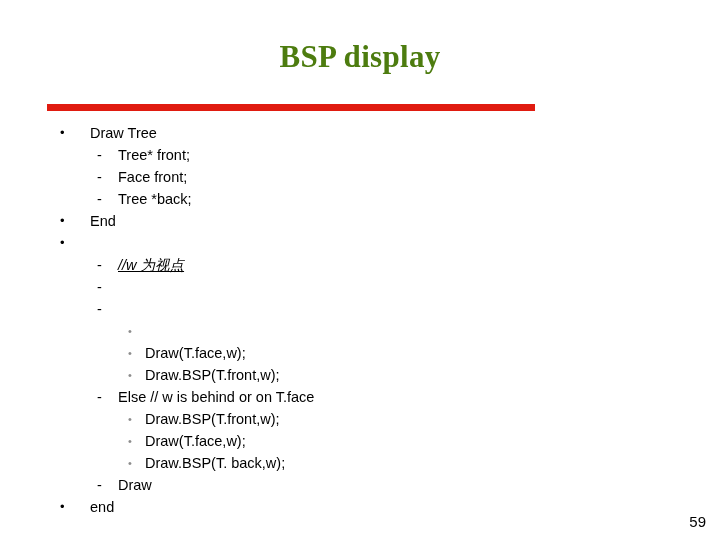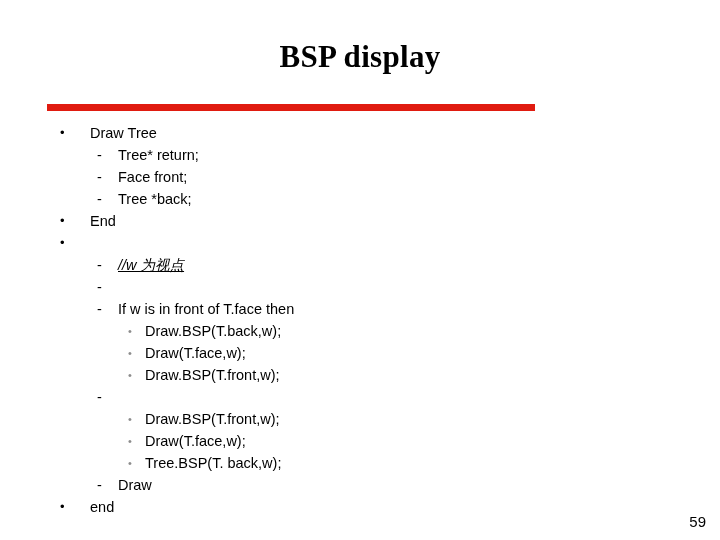--- a/index.html
+++ b/index.html
@@ -26,21 +26,21 @@
   .title {
     position: absolute;
     left: 0;
     top: 38px;
     width: 720px;
     text-align: center;
     font-family: "Liberation Serif", "DejaVu Serif", serif;
     font-weight: bold;
     font-size: 31px;
     line-height: 38px;
-    color: #000000;
+    color: #4d7c0f;
     letter-spacing: 0.3px;
   }
 
   
   .rule {
     position: absolute;
     left: 47px;
     top: 104px;
     width: 488px;
     height: 7px;
@@ -131,34 +131,34 @@
 <body>
 
 <div class="slide">
 
   <div class="title">BSP display</div>
 
   <div class="rule"></div>
 
   <div class="body">
       <div class="line lvl1"><span class="marker">•</span><span class="txt">Draw Tree</span></div>
-      <div class="line lvl2"><span class="marker">-</span><span class="txt">Tree* return;</span></div>
+      <div class="line lvl2"><span class="marker">-</span><span class="txt">Tree* front;</span></div>
       <div class="line lvl2"><span class="marker">-</span><span class="txt">Face front;</span></div>
       <div class="line lvl2"><span class="marker">-</span><span class="txt">Tree *back;</span></div>
       <div class="line lvl1"><span class="marker">•</span><span class="txt">End</span></div>
       <div class="line lvl1"><span class="marker">•</span></div>
       <div class="line lvl2"><span class="marker">-</span><span class="txt italic">//w 为视点</span></div>
       <div class="line lvl2"><span class="marker">-</span></div>
-      <div class="line lvl2"><span class="marker">-</span><span class="txt">If w is in front of T.face then</span></div>
-      <div class="line lvl3"><span class="marker">•</span><span class="txt">Draw.BSP(T.back,w);</span></div>
+      <div class="line lvl2"><span class="marker">-</span></div>
+      <div class="line lvl3"><span class="marker">•</span></div>
       <div class="line lvl3"><span class="marker">•</span><span class="txt">Draw(T.face,w);</span></div>
       <div class="line lvl3"><span class="marker">•</span><span class="txt">Draw.BSP(T.front,w);</span></div>
-      <div class="line lvl2"><span class="marker">-</span></div>
+      <div class="line lvl2"><span class="marker">-</span><span class="txt">Else // w is behind or on T.face</span></div>
       <div class="line lvl3"><span class="marker">•</span><span class="txt"> Draw.BSP(T.front,w);</span></div>
       <div class="line lvl3"><span class="marker">•</span><span class="txt">Draw(T.face,w);</span></div>
-      <div class="line lvl3"><span class="marker">•</span><span class="txt">Tree.BSP(T. back,w);</span></div>
+      <div class="line lvl3"><span class="marker">•</span><span class="txt">Draw.BSP(T. back,w);</span></div>
       <div class="line lvl2"><span class="marker">-</span><span class="txt">Draw</span></div>
       <div class="line lvl1"><span class="marker">•</span><span class="txt">end</span></div>
     </div>
 
   <div class="page-number">59</div>
 
 </div>
 
 </body></html>

